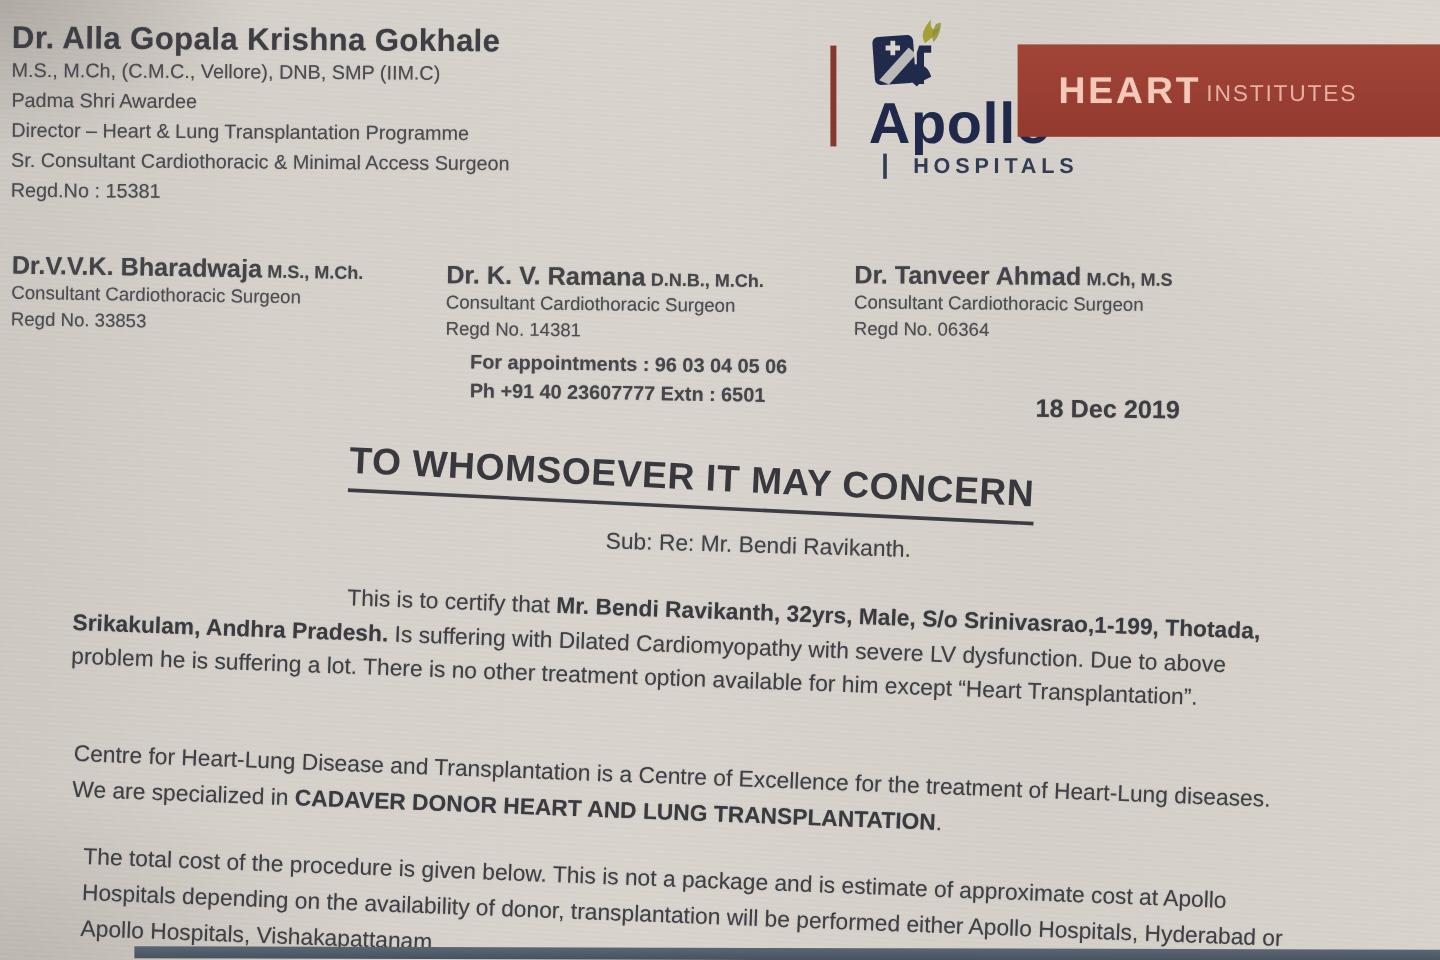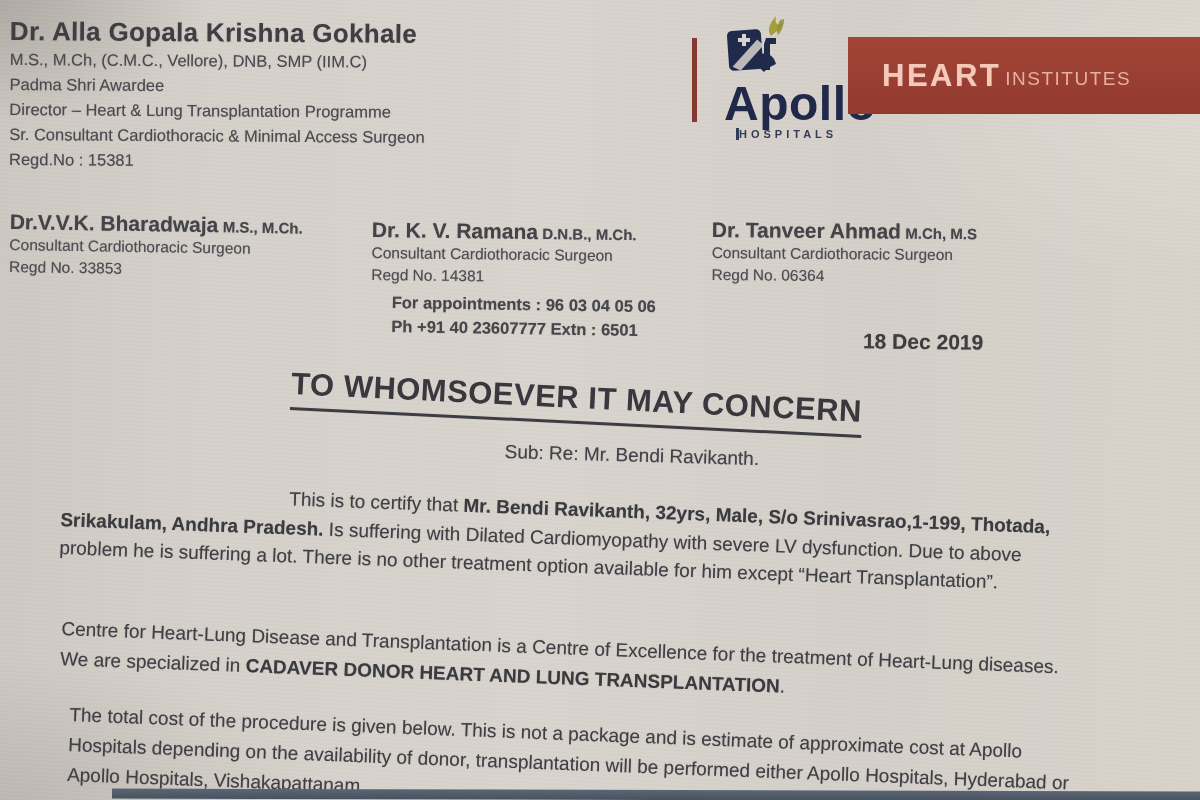--- a/index.html
+++ b/index.html
@@ -19,21 +19,21 @@
   .abs{position:absolute;}
   .scan{color:#46464c;text-shadow:0 0 1px rgba(70,70,76,0.45);}
   
   .doc1{left:10px;top:16px;transform:rotate(0.4deg);transform-origin:left top;}
   .doc1 .nm{font-size:26px;font-weight:bold;color:#3e3e44;letter-spacing:0.3px;}
   .doc1 .ln{font-size:16.5px;line-height:25px;color:#4a4a51;}
   
   .logo{left:692px;top:10px;width:180px;height:130px;}
   .logo .redbar{position:absolute;left:0;top:28px;width:5px;height:84px;background:#84392f;}
   .logo .brand{position:absolute;left:32px;top:66px;font-size:48px;font-weight:bold;color:#20294a;letter-spacing:0.5px;}
-  .logo .sub{position:absolute;left:44px;top:118px;font-size:11px;color:#333c55;letter-spacing:4px;border-left:3px solid #333c55;padding-left:0;font-weight:bold;}
+  .logo .sub{position:absolute;left:44px;top:118px;font-size:18px;color:#333c55;letter-spacing:4px;border-left:3px solid #333c55;padding-left:22px;font-weight:bold;}
   .logo svg{position:absolute;left:22px;top:4px;}
   
   .inst{left:848px;top:37px;width:370px;height:77px;background:linear-gradient(180deg,#a14537 0%,#93392e 100%);
         display:flex;align-items:center;padding-left:34px;box-sizing:border-box;}
   .inst .t1{font-size:31px;font-weight:bold;color:#f4c9ba;letter-spacing:2.5px;text-shadow:0 0 1px rgba(244,201,186,0.5);}
   .inst .t2{font-size:19px;color:#e6b0a0;letter-spacing:1.5px;margin-left:4px;margin-top:6px;}
   
   .doc{width:360px;}
   .doc .nm{font-size:21px;font-weight:bold;color:#434349;}
   .doc .deg{font-size:15px;font-weight:bold;}

